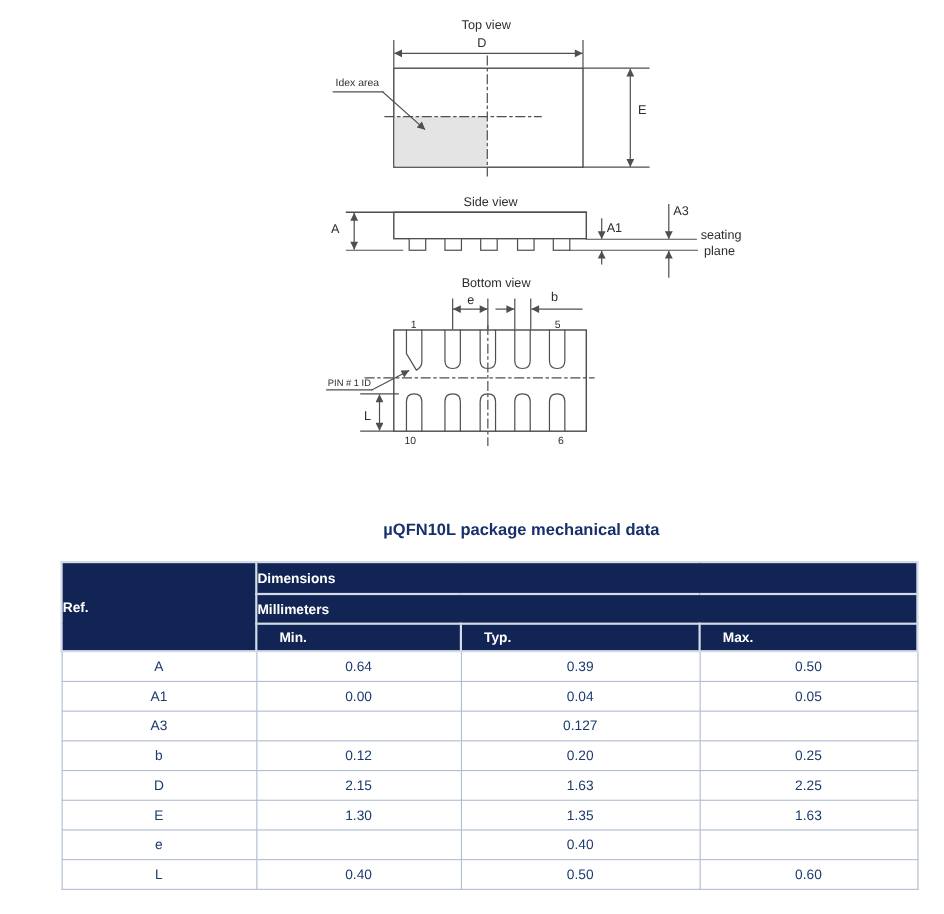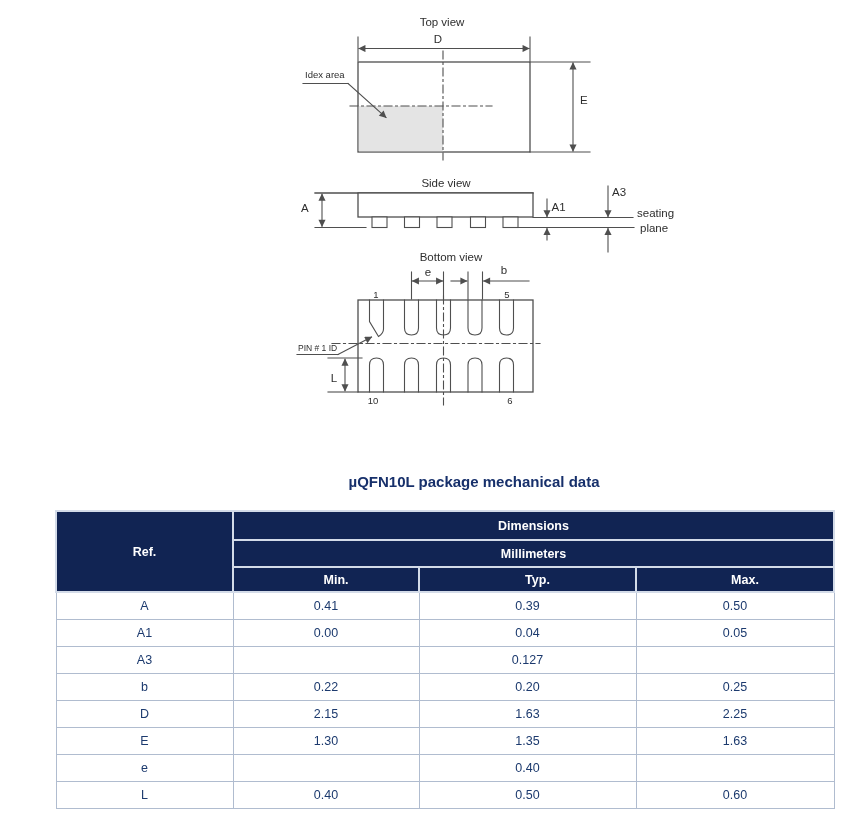--- a/index.html
+++ b/index.html
@@ -14,21 +14,21 @@
   .dashdot{stroke-dasharray:8 3.5 2 3.5;}
   .t11{font-size:11.5px;}
   .t9{font-size:9.5px;}
   .t85{font-size:8.5px;}
 
   
   .pkg-title{width:778px;margin:8px 0 20px 55px;text-align:center;transform:translateX(30px);
              font-size:15px;font-weight:bold;color:#17306b;}
   .mech-table{width:778px;margin-left:55px;border-collapse:collapse;table-layout:fixed;}
   .mech-table th{background:#112453;color:#ffffff;font-size:12.5px;font-weight:bold;
-                 border:2px solid #d3dbe8;text-align:center;padding:0;}
+                 border:2px solid #d3dbe8;text-align:left;padding:0;}
   .hr1 th{height:27px;}
   .hr2 th{height:25px;}
   .hr3 th{height:23px;padding-left:20px;}
   .mech-table td{border:1px solid #b0bccf;color:#1c3a6e;font-size:12.5px;text-align:center;
                  height:26px;padding:0;background:#ffffff;}
 </style>
 </head>
 <body>
 
 <svg id="mech-drawing" width="858" height="465" viewBox="0 0 858 465">
@@ -160,39 +160,39 @@
     </tr>
     <tr class="hr3">
       <th>Min.</th>
       <th>Typ.</th>
       <th>Max.</th>
     </tr>
   </thead>
   <tbody>
     <tr>
       <td>A</td>
-      <td>0.41</td>
+      <td>0.64</td>
       <td>0.39</td>
       <td>0.50</td>
     </tr>
     <tr>
       <td>A1</td>
       <td>0.00</td>
       <td>0.04</td>
       <td>0.05</td>
     </tr>
     <tr>
       <td>A3</td>
       <td></td>
       <td>0.127</td>
       <td></td>
     </tr>
     <tr>
       <td>b</td>
-      <td>0.22</td>
+      <td>0.12</td>
       <td>0.20</td>
       <td>0.25</td>
     </tr>
     <tr>
       <td>D</td>
       <td>2.15</td>
       <td>1.63</td>
       <td>2.25</td>
     </tr>
     <tr>

